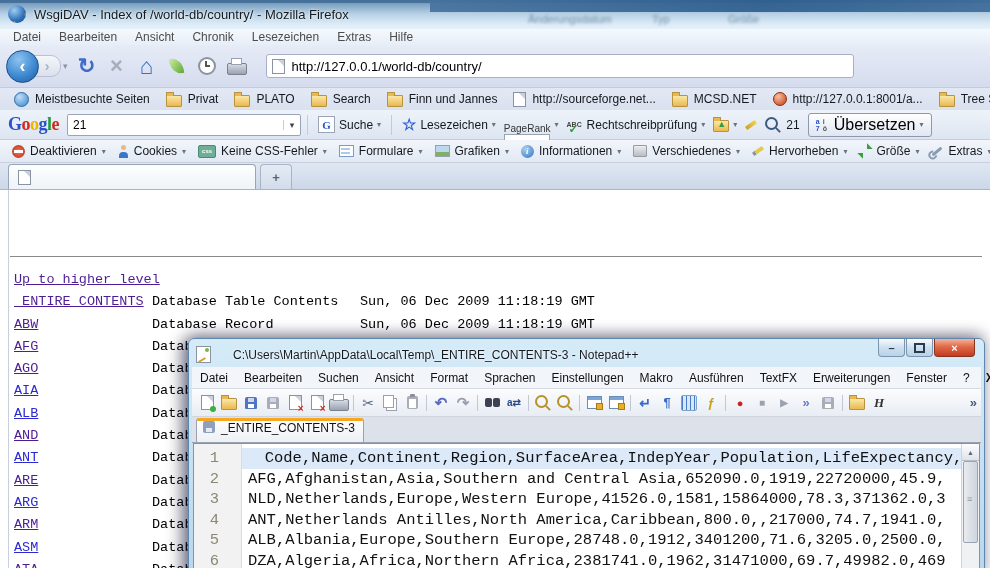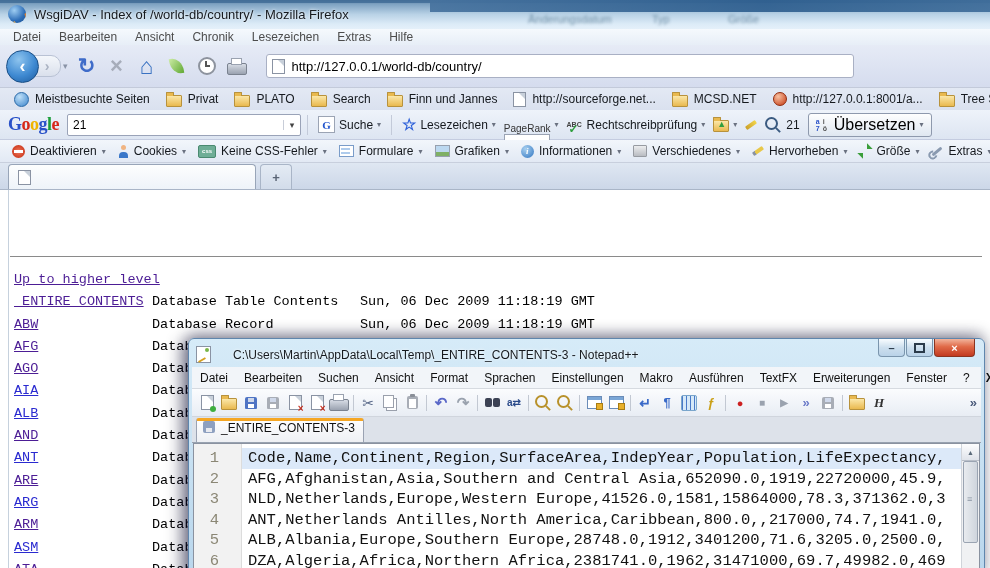--- a/index.html
+++ b/index.html
@@ -184,21 +184,21 @@
     border-radius:3px 3px 0 0;background:linear-gradient(#fdfdfe,#eef0f4);display:flex;gap:6px;
     padding-left:6px;box-sizing:border-box;font-size:12px;color:#111;border-top:3px solid #f5a623;}
   .tabfl{width:12px;height:12px;background:#8ea0c0;border-radius:2px;position:relative;flex:none;}
   .tabfl::after{content:"";position:absolute;bottom:1px;left:3px;right:3px;height:4px;background:#e8eaf0;}
   .edit{flex:1;border:1px solid #8a92a0;margin:0 1px;background:#fff;display:flex;overflow:hidden;position:relative;}
   .gut{width:48px;background:#f2f2f2;border-right:1px solid #dcdcdc;box-sizing:border-box;
     padding:4px 22px 0 0;font:15.5px "Liberation Mono",monospace;color:#8b8775;text-align:right;flex:none;}
   .gut div{height:20.6px;line-height:20.6px;}
   .txts{flex:1;padding:4px 0 0 6px;font:15.5px "Liberation Mono",monospace;color:#111;overflow:hidden;}
   .txts div{height:20.6px;line-height:20.6px;white-space:pre;}
-  .txts .cur{background:#dce9f9;margin-left:-6px;padding-left:6px;}
+  .txts .cur{background:#dce9f9;margin-left:-6px;padding-left:6px;text-align:center;}
   .sb{position:absolute;top:0;right:0;bottom:0;width:17px;background:#f0f1f3;border-left:1px solid #d0d4da;}
   .sb .up{height:16px;background:linear-gradient(#fdfdfe,#dfe3ea);border-bottom:1px solid #b8bec8;
     display:flex;align-items:center;justify-content:center;font-size:7px;color:#5a6a7a;}
   .sb .thumb{position:absolute;top:17px;left:1px;right:1px;height:80px;background:linear-gradient(90deg,#e8ebef,#cfd5dd);
     border:1px solid #9aa4b2;border-radius:2px;}
   .sb .thumb::after{content:"≡";position:absolute;left:3px;top:32px;color:#8a94a2;font-size:9px;}
 </style>
 </head>
 <body>
 

